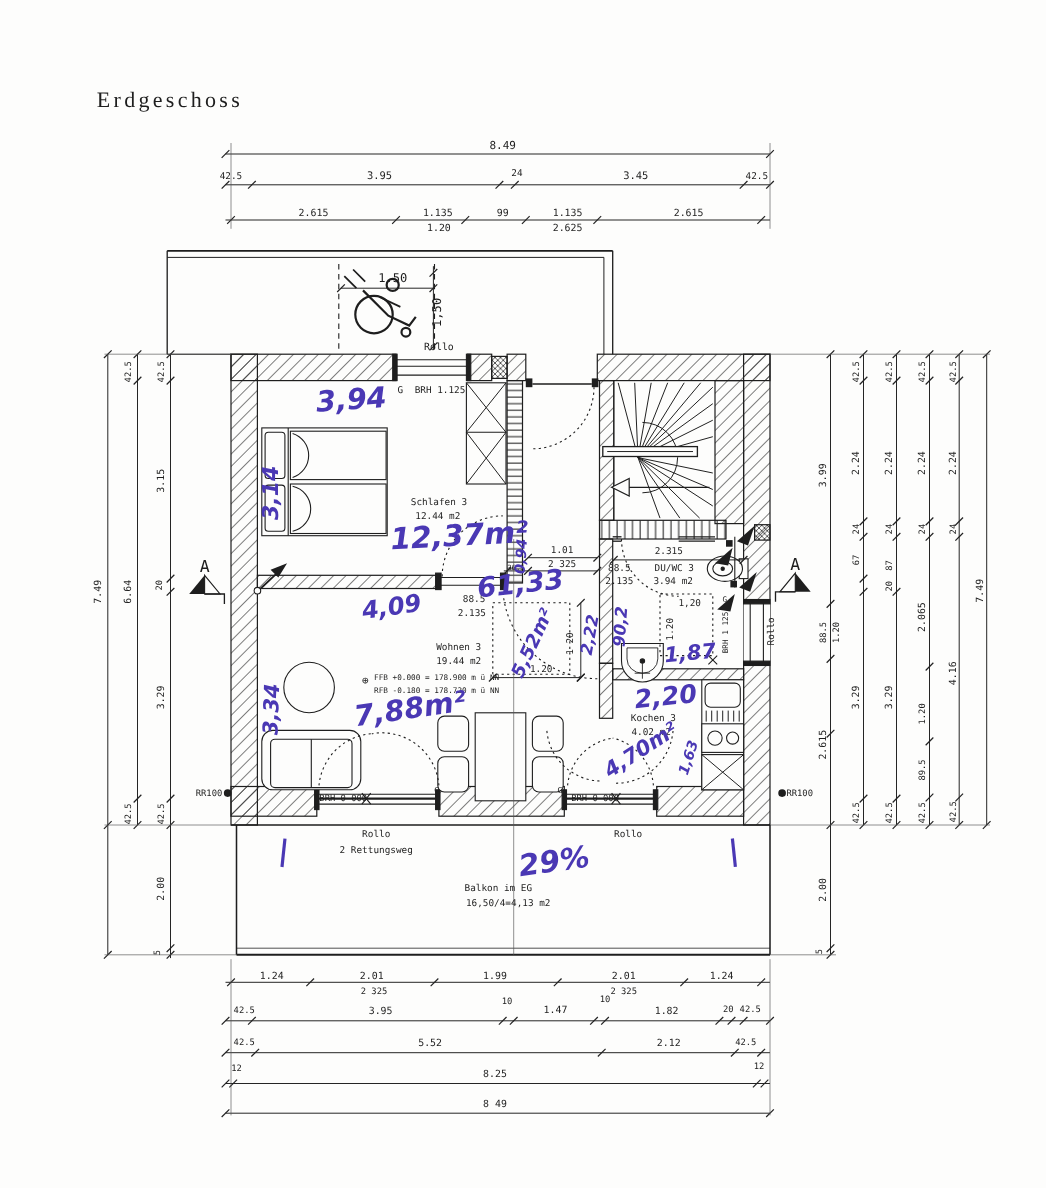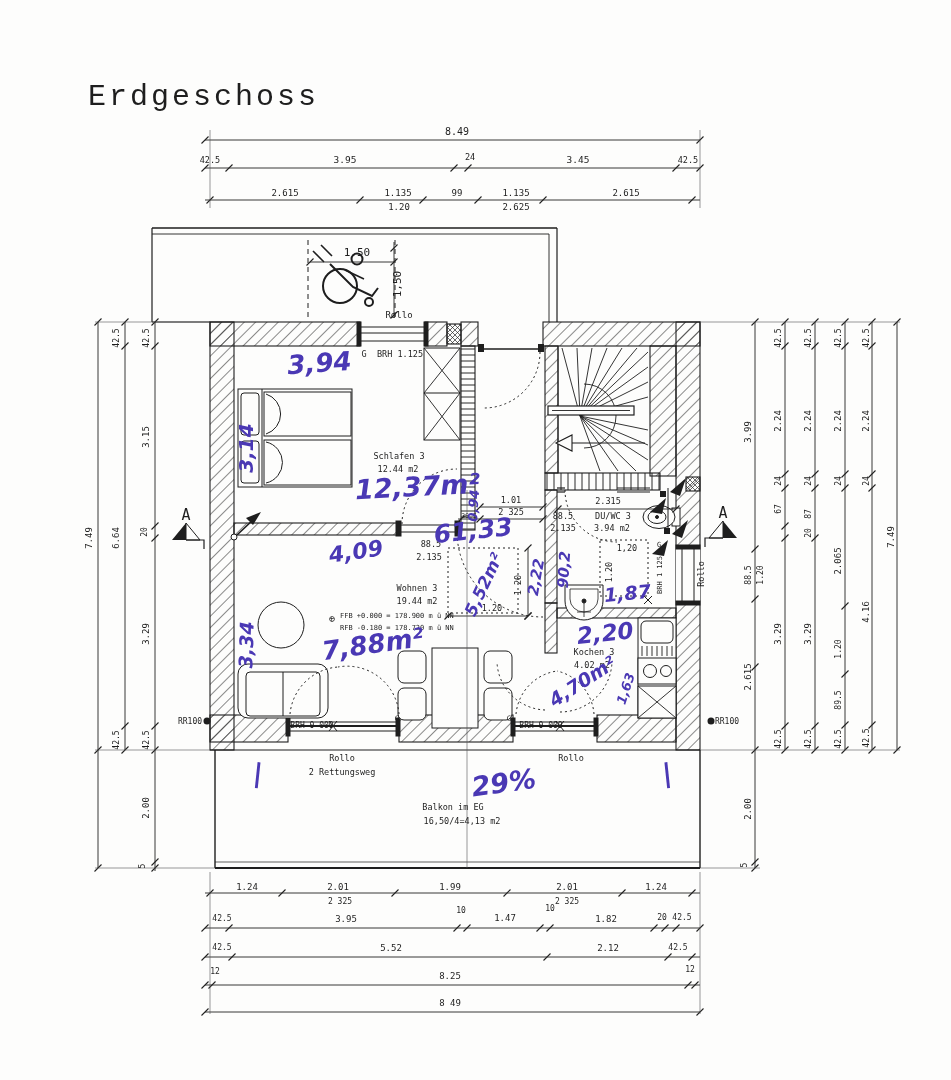--- a/index.html
+++ b/index.html
@@ -1,20 +1,20 @@
 <!DOCTYPE html>
 <html><head>
 <meta charset="utf-8">
 <title>Erdgeschoss</title>
 <style>
   html,body{margin:0;padding:0;background:#ffffff;}
   #page{position:relative;width:951px;height:1080px;background:#fdfdfc;overflow:hidden;
         font-family:"DejaVu Sans Mono",monospace;}
-  .title{position:absolute;left:88px;top:80px;font-size:30px;letter-spacing:3px;
-         color:#1e1e1e;font-family:Liberation Mono, monospace;}
+  .title{position:absolute;left:88px;top:80px;font-size:20px;letter-spacing:3px;
+         color:#1e1e1e;font-family:Liberation Serif, serif;}
   svg{position:absolute;left:0;top:0;}
   svg text{fill:#1e1e1e;}
   text.p{font-family:"DejaVu Sans Mono",monospace;text-anchor:middle;}
   text.pl{font-family:"DejaVu Sans Mono",monospace;text-anchor:start;}
   text.h{font-family:"DejaVu Sans",sans-serif;font-style:italic;font-weight:bold;
          fill:#4a38b4;text-anchor:middle;}
 </style>
 </head>
 <body>
 

